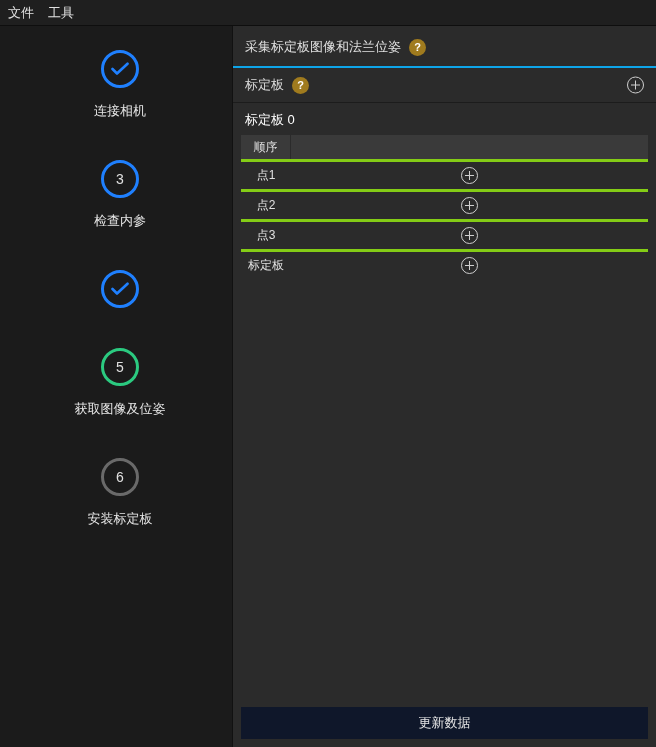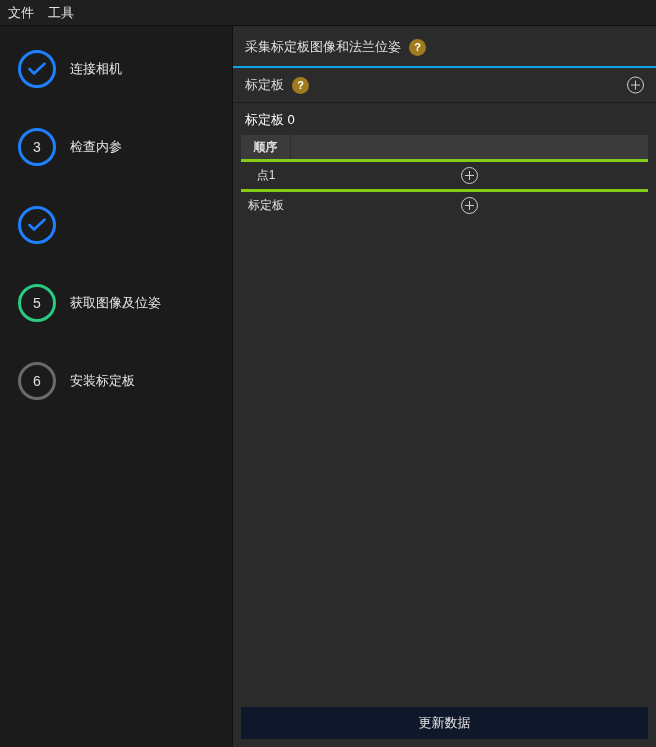--- a/index.html
+++ b/index.html
@@ -34,20 +34,21 @@
   .left-pane {
     width: 232px;
     background: #1b1b1b;
     padding: 24px 10px 10px 18px;
   }
   .step {
     display: flex;
     align-items: center;
     gap: 14px;
     margin-bottom: 40px;
+    flex-direction: column;
   }
   .step-circle {
     width: 38px;
     height: 38px;
     border-radius: 50%;
     display: flex;
     align-items: center;
     justify-content: center;
     flex-shrink: 0;
   }
@@ -119,21 +120,20 @@
     align-items: stretch;
   }
   .col-order {
     width: 50px;
     display: flex;
     align-items: center;
     justify-content: center;
     font-size: 12px;
     color: #e0e0e0;
     border-right: 1px solid #2b2b2b;
-    font-weight: bold;
   }
   .col-pose {
     flex: 1;
     display: flex;
     align-items: center;
     justify-content: center;
     font-size: 12px;
     color: #e0e0e0;
   }
   .table-row {
@@ -262,20 +262,32 @@
         <div class="col-order">顺序</div>
       </div>
 
       <div class="table-row">
         <div class="cell-order">点1</div>
         <div class="cell-pose">
           <span class="plus-circle"></span>
         </div>
       </div>
       <div class="table-row">
+        <div class="cell-order">点2</div>
+        <div class="cell-pose">
+          <span class="plus-circle"></span>
+        </div>
+      </div>
+      <div class="table-row">
+        <div class="cell-order">点3</div>
+        <div class="cell-pose">
+          <span class="plus-circle"></span>
+        </div>
+      </div>
+      <div class="table-row">
         <div class="cell-order">标定板</div>
         <div class="cell-pose">
           <span class="plus-circle"></span>
         </div>
       </div>
     </div>
 
     <div class="bottom-bar">
       <button class="update-btn">更新数据</button>
     </div>

